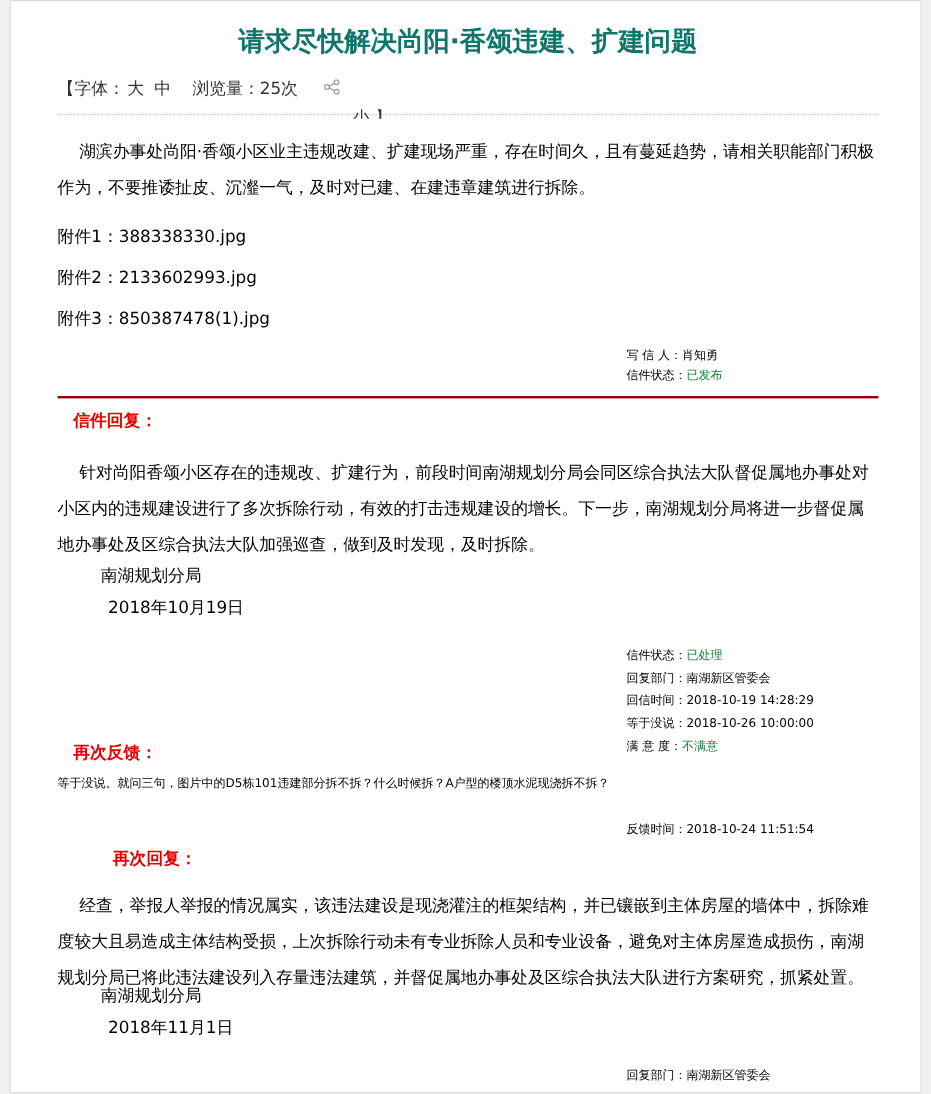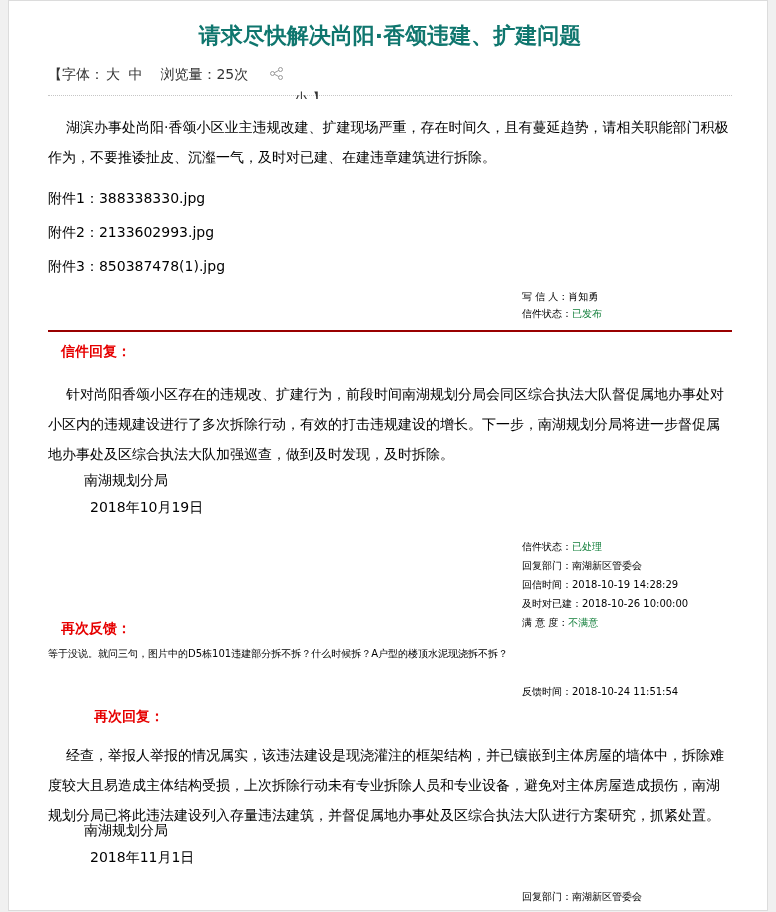--- a/index.html
+++ b/index.html
@@ -147,21 +147,21 @@
 
   <h2 class="sec-header">信件回复：</h2>
   <p class="body-text mt20">针对尚阳香颂小区存在的违规改、扩建行为，前段时间南湖规划分局会同区综合执法大队督促属地办事处对小区内的违规建设进行了多次拆除行动，有效的打击违规建设的增长。下一步，南湖规划分局将进一步督促属地办事处及区综合执法大队加强巡查，做到及时发现，及时拆除。</p>
   <p class="signer">南湖规划分局</p>
   <p class="signer date">2018年10月19日</p>
 
   <div class="info-block mt22">
     <div class="info-row tall"><span>信件状态：</span><span class="val-red">已处理</span></div>
     <div class="info-row tall"><span>回复部门：</span><span>南湖新区管委会</span></div>
     <div class="info-row tall"><span>回信时间：</span><span>2018-10-19 14:28:29</span></div>
-    <div class="info-row tall"><span>及时对已建：</span><span>2018-10-26 10:00:00</span></div>
+    <div class="info-row tall"><span>等于没说：</span><span>2018-10-26 10:00:00</span></div>
     <div class="info-row tall"><span>满 意 度：</span><span class="val-red">不满意</span></div>
   </div>
 
   <h2 class="sec-header overlap">再次反馈：</h2>
   <p class="feedback-text">等于没说。就问三句，图片中的D5栋101违建部分拆不拆？什么时候拆？A户型的楼顶水泥现浇拆不拆？</p>
 
   <div class="time-block">
     <div class="info-row"><span>反馈时间：</span><span>2018-10-24 11:51:54</span></div>
   </div>
 

